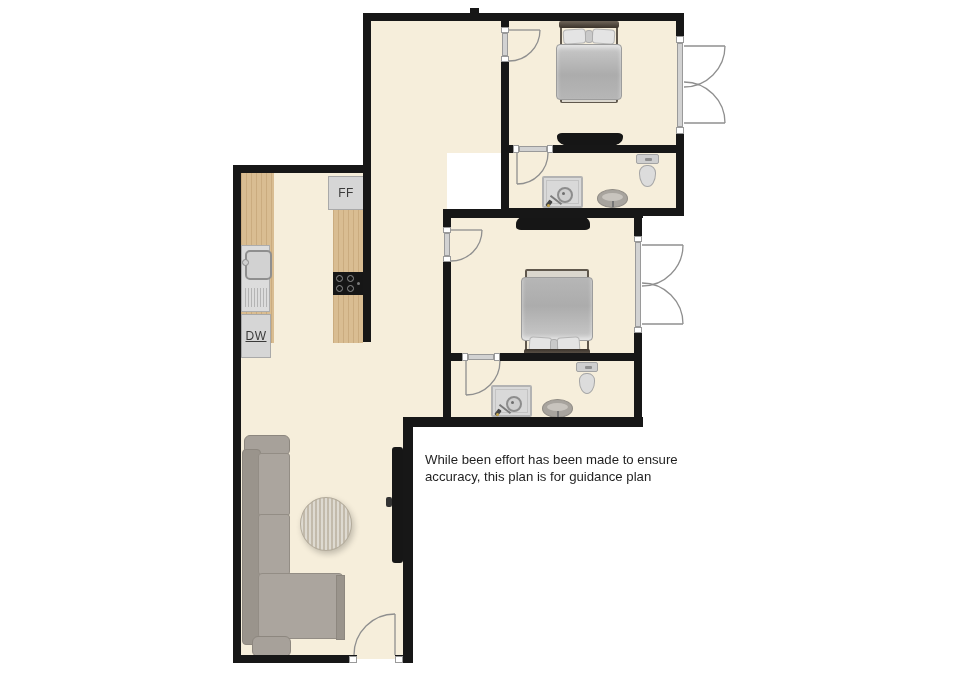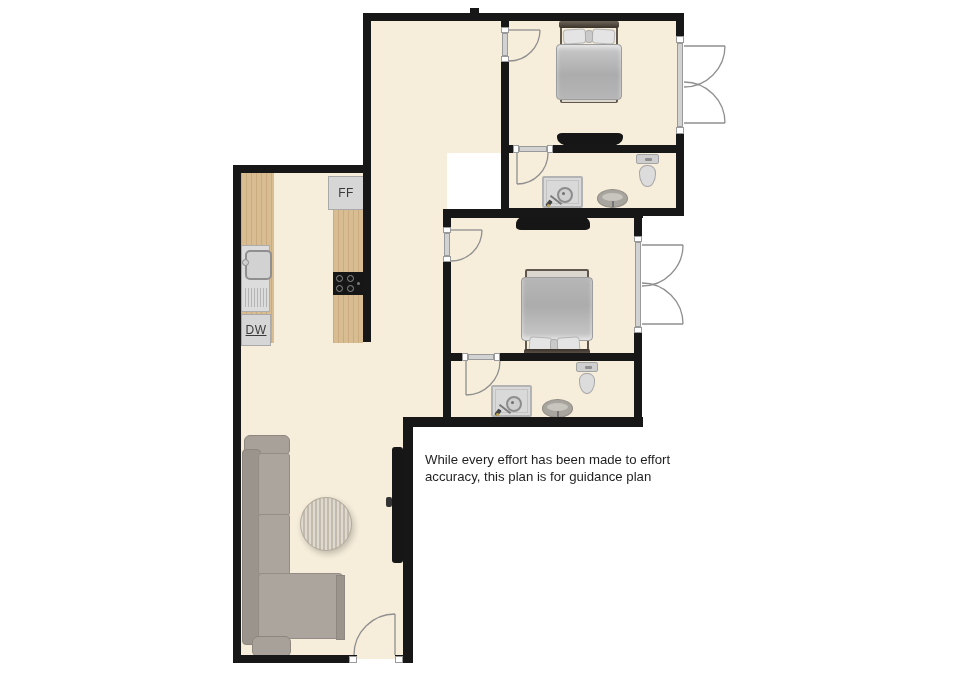--- a/index.html
+++ b/index.html
@@ -72,21 +72,21 @@
   <div class="fl" style="left:505px;top:149px;width:175px;height:63px;"></div>
   <div class="fl" style="left:447px;top:212px;width:191px;height:209px;"></div>
   <div class="fl" style="left:237px;top:169px;width:170px;height:490px;"></div>
 
   <div class="f wood" style="left:241px;top:173px;width:33px;height:170px;"></div>
   <div class="f ksink" style="left:241px;top:245px;width:29px;height:67px;">
     <div class="bowlr"></div>
     <div class="faucet"></div>
     <div class="drainer"></div>
   </div>
-  <div class="f appl lbl" style="left:241px;top:314px;width:30px;height:32px;text-decoration:underline;">
+  <div class="f appl lbl" style="left:241px;top:314px;width:30px;height:44px;text-decoration:underline;">
     <span>DW</span>
   </div>
   <div class="f appl lbl" style="left:328px;top:176px;width:36px;height:34px;">
     <span>FF</span>
   </div>
   <div class="f wood" style="left:333px;top:210px;width:30px;height:133px;"></div>
   <div class="f" style="left:333px;top:272px;width:30px;height:23px;background:#161616;">
     <div class="burner" style="left:3px;top:3px;"></div>
     <div class="burner" style="left:14px;top:3px;"></div>
     <div class="burner" style="left:3px;top:13px;"></div>
@@ -238,17 +238,17 @@
       <line x1="466" y1="361" x2="466" y2="395"></line>
         <path d="M466,395 A34,34 0 0 0 500,361"></path>
     </g>
     <g>
       <line x1="395" y1="614" x2="395" y2="655"></line>
         <path d="M395,614 A41,41 0 0 0 354,655"></path>
     </g>
   </svg>
 
   <div id="disclaimer">
-    <div>While every effort has been made to effort</div>
+    <div>While been effort has been made to ensure</div>
     <div>accuracy, this plan is for guidance plan</div>
   </div>
 
 </div>
 
 </body></html>

